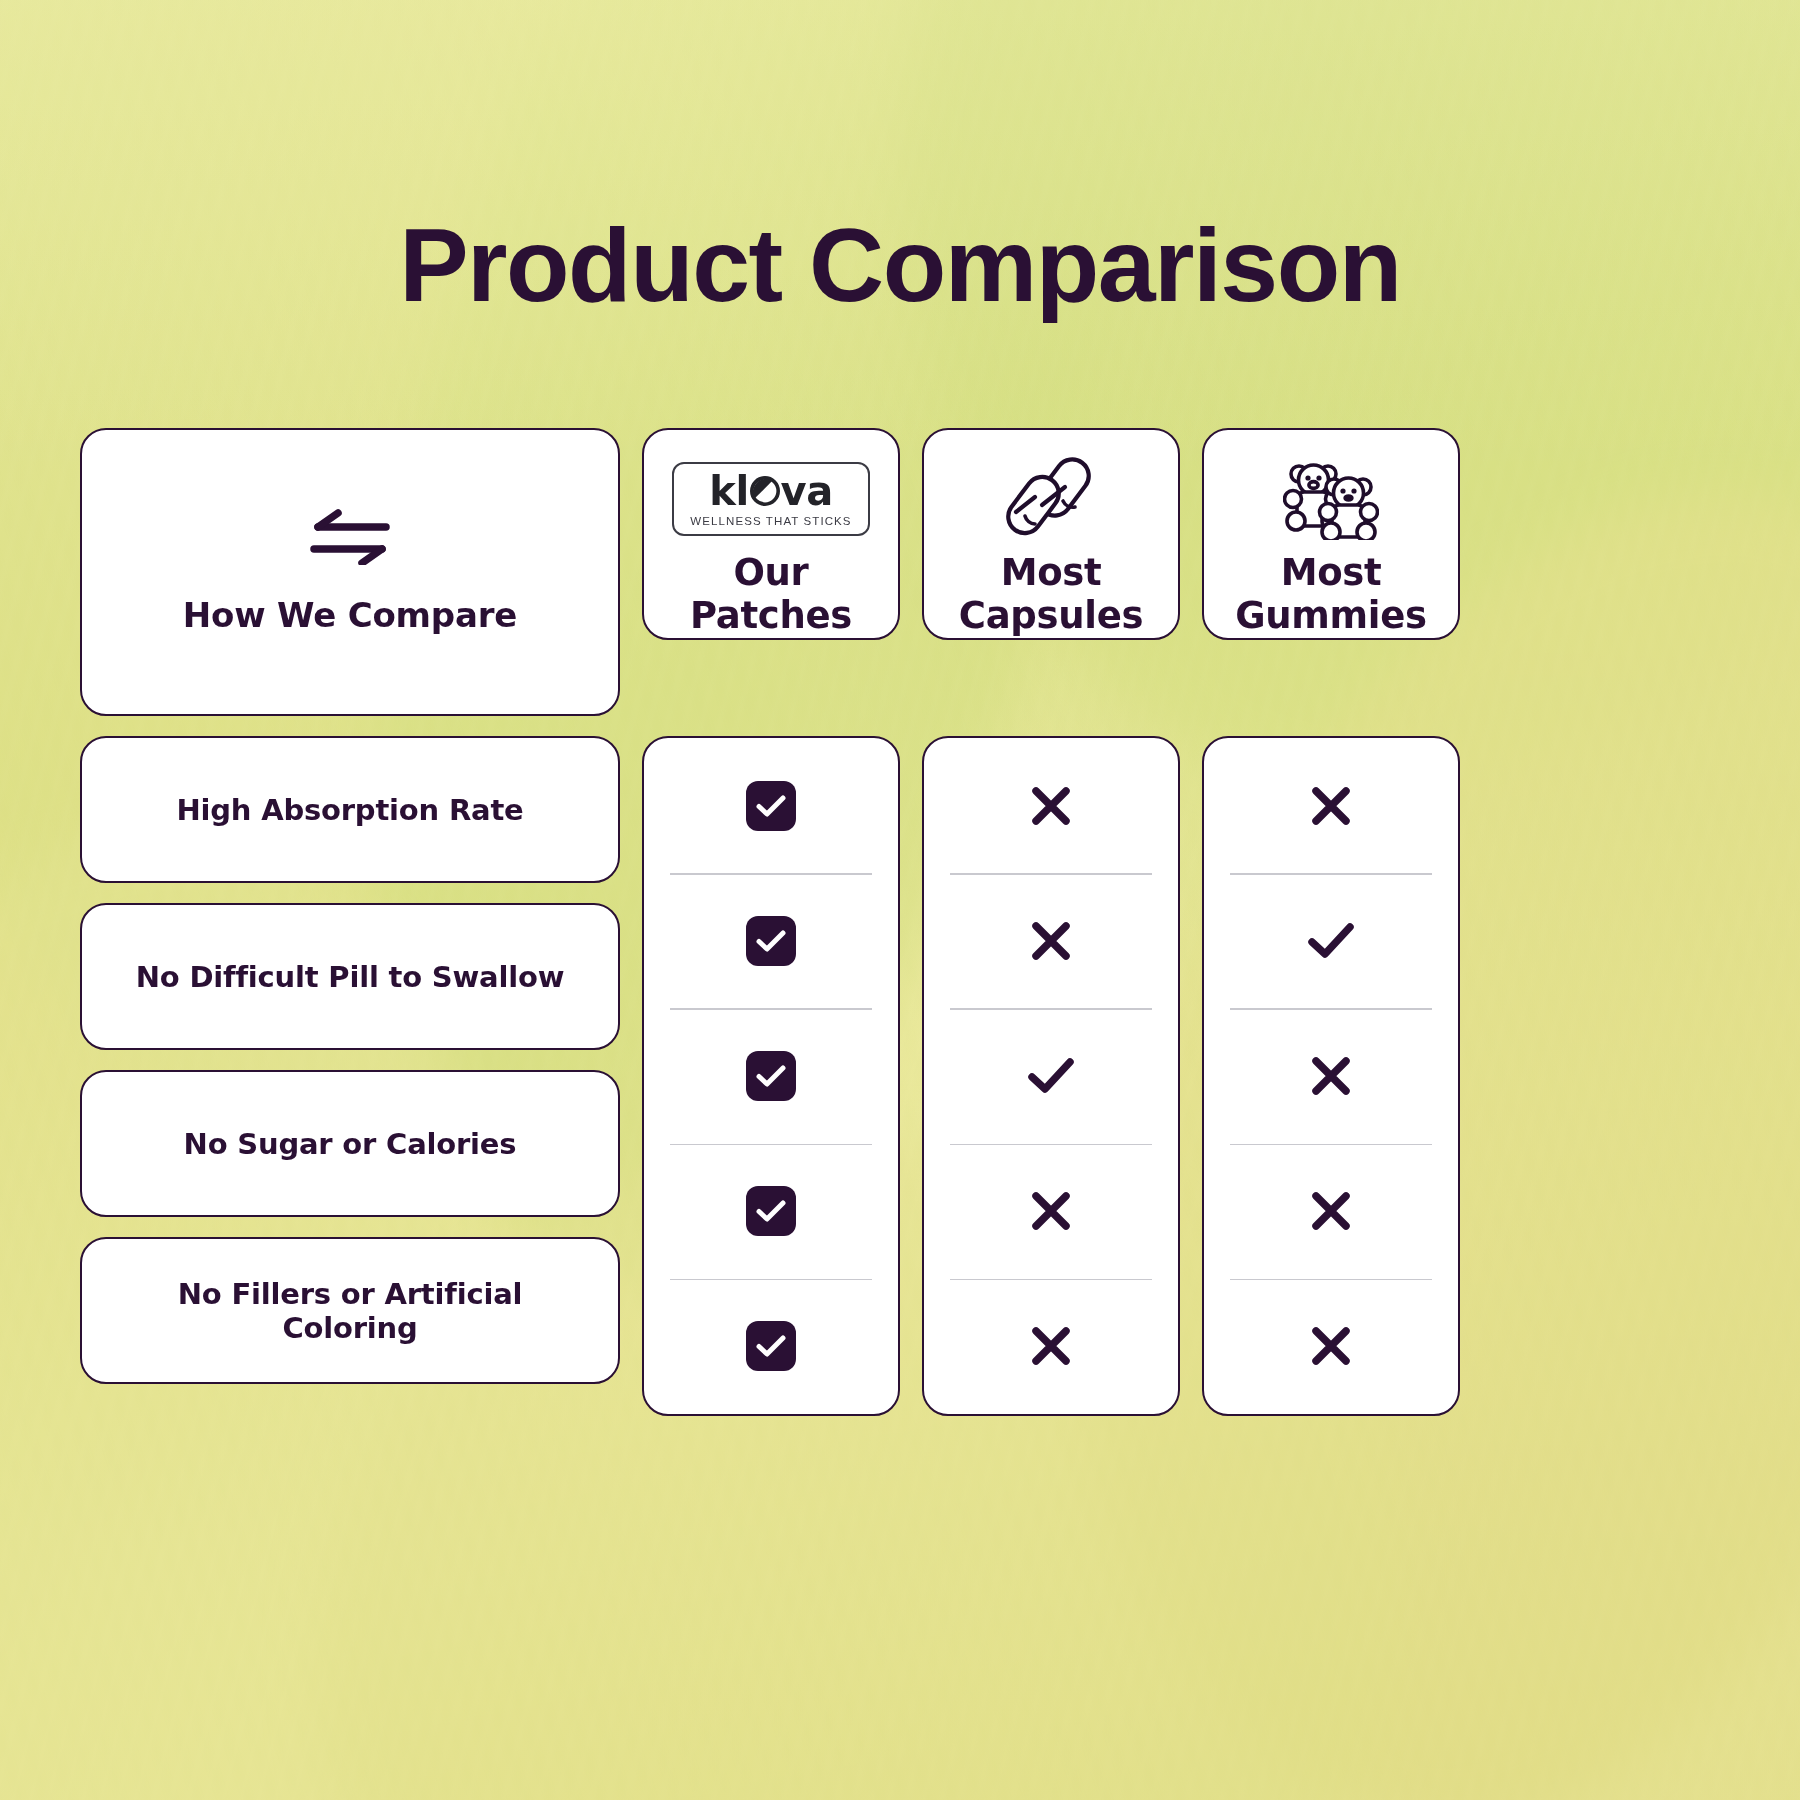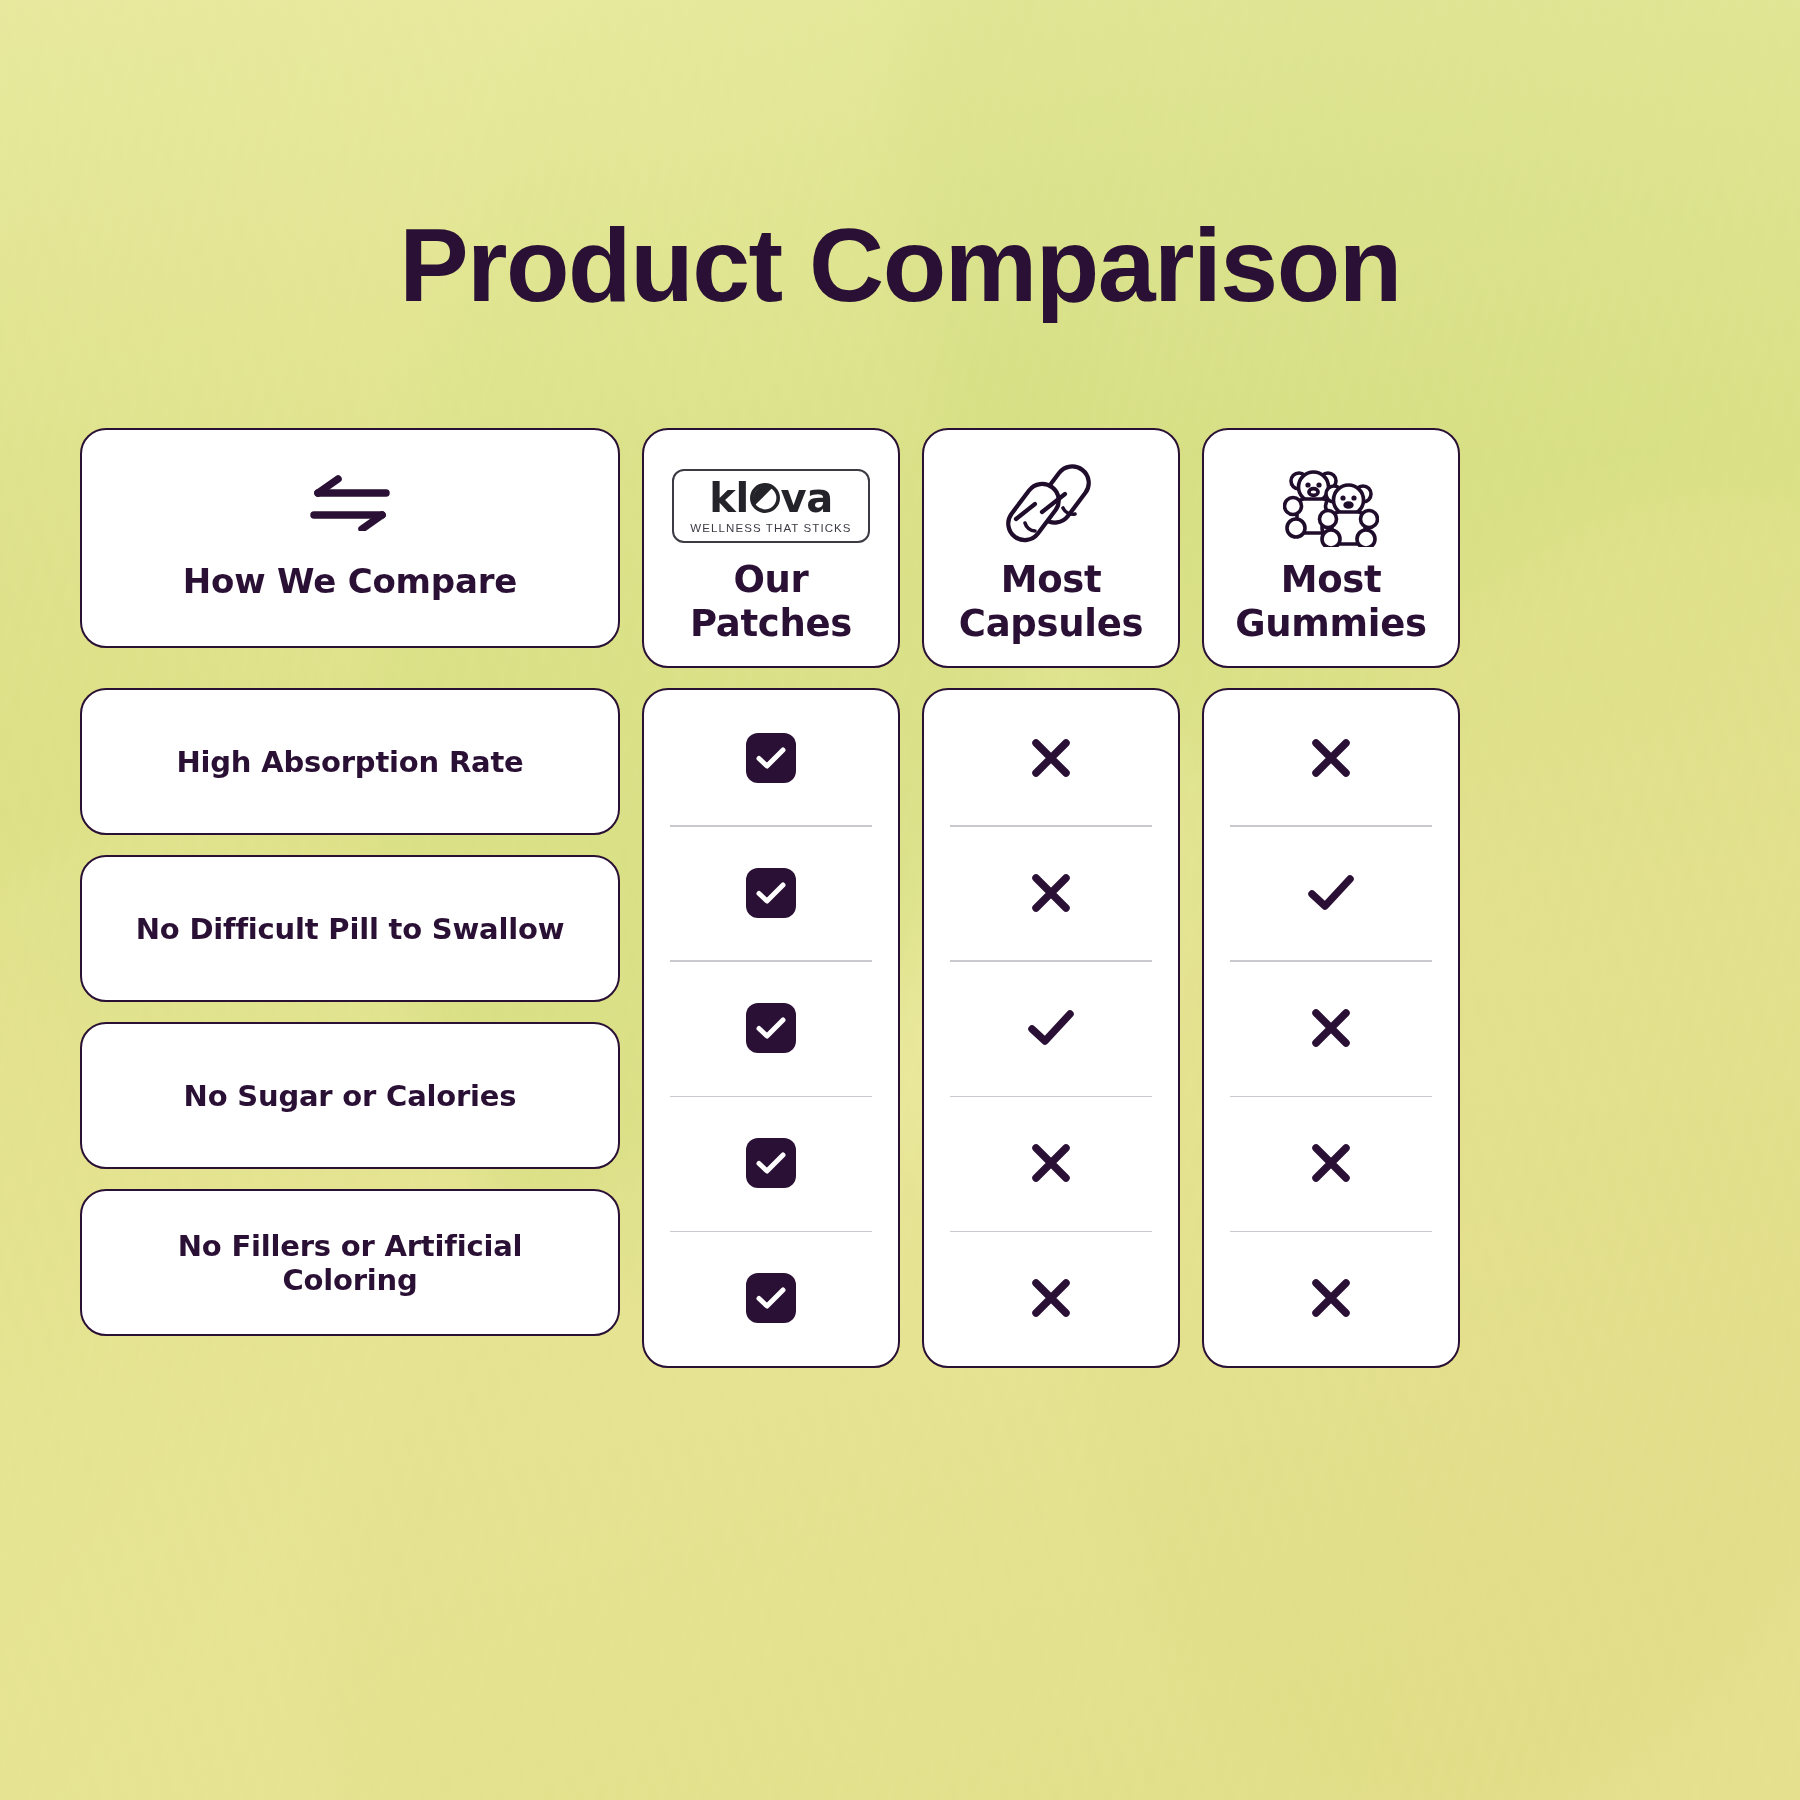--- a/index.html
+++ b/index.html
@@ -97,30 +97,30 @@
 
   
   .card{
     background:#fff;
     border:2.5px solid #2a1034;
     border-radius:26px;
   }
 
   
   .head-feat{
-    height:220px;
+    height:288px;
     display:flex;flex-direction:column;
     align-items:center;justify-content:center;
     gap:26px;
   }
   .head-prod{
-    height:240px;
+    height:212px;
     display:flex;flex-direction:column;
     align-items:center;justify-content:flex-start;
-    padding-top:30px;
+    padding-top:24px;
   }
   .head-prod .icon-wrap{height:92px;display:flex;align-items:center;justify-content:center;}
   .head-label{
     margin-top:6px;
     font-size:37px;font-weight:700;line-height:1.18;
     color:#2a1034;text-align:center;
     font-family:"DejaVu Sans","Liberation Sans",sans-serif;
     letter-spacing:-.3px;
   }
   .feat-head-label{

